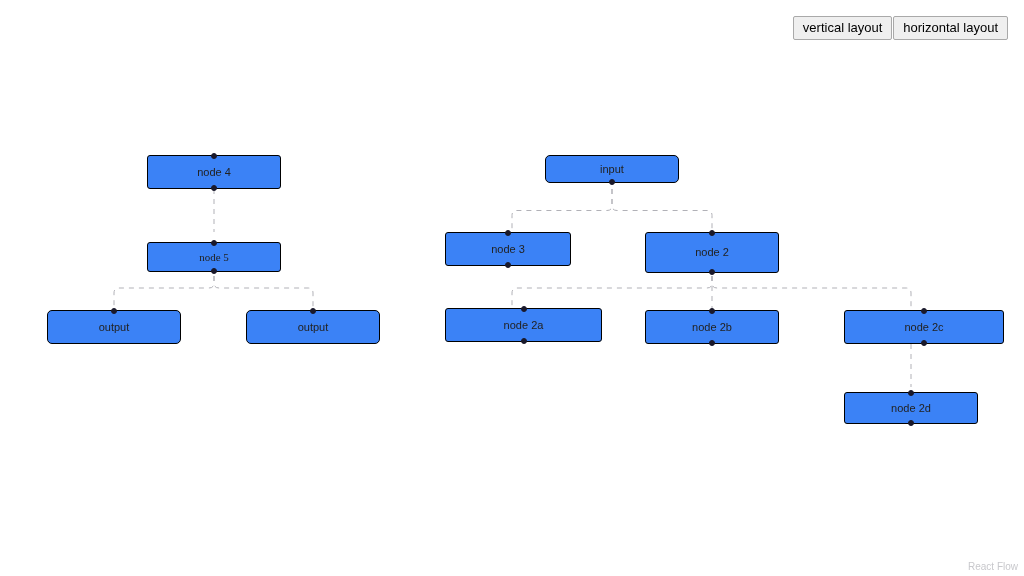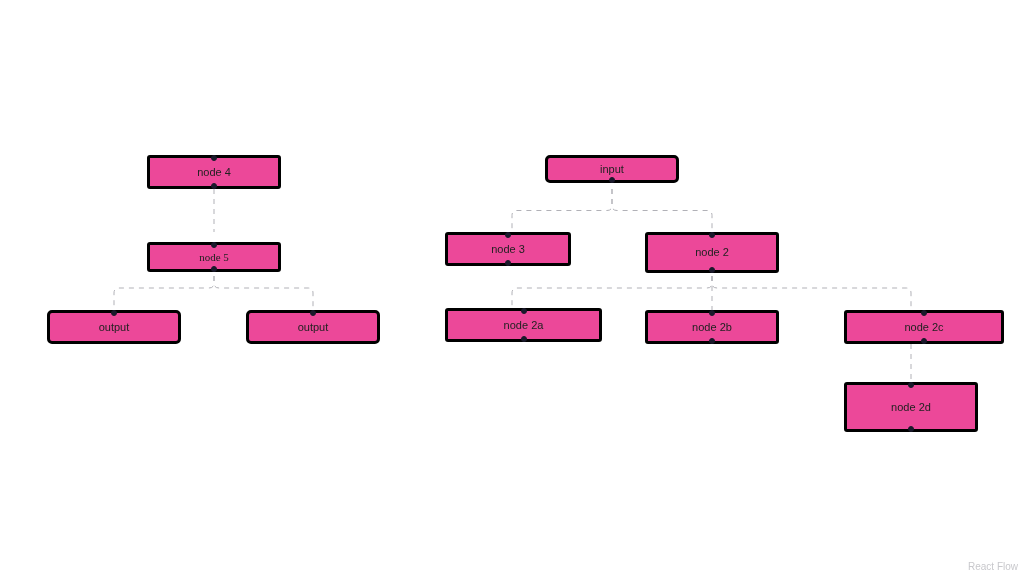--- a/index.html
+++ b/index.html
@@ -36,22 +36,22 @@
     fill: none;
     stroke: #b1b1b7;
     stroke-width: 1;
     stroke-dasharray: 5 5;
   }
 
   
   .rf-node {
     position: absolute;
     box-sizing: border-box;
-    background: #ec4899;
-    border: 3px solid #000000;
+    background: #3b82f6;
+    border: 1px solid #000000;
     border-radius: 3px;
     color: #222222;
     font-size: 11px;
     line-height: 1;
     display: flex;
     align-items: center;
     justify-content: center;
     text-align: center;
     padding: 0 10px;
     cursor: grab;
@@ -181,23 +181,27 @@
       <div class="rf-node" style="left: 645px; top: 310px; width: 134px; height: 34px;">
         <div class="rf-handle target"></div>
         <span class="label">node 2b</span>
         <div class="rf-handle source"></div>
       </div>
       <div class="rf-node" style="left: 844px; top: 310px; width: 160px; height: 34px;">
         <div class="rf-handle target"></div>
         <span class="label">node 2c</span>
         <div class="rf-handle source"></div>
       </div>
-      <div class="rf-node" style="left: 844px; top: 382px; width: 134px; height: 50px; justify-content: center;">
+      <div class="rf-node" style="left: 844px; top: 392px; width: 134px; height: 32px; justify-content: center;">
         <div class="rf-handle target"></div>
         <span class="label">node 2d</span>
         <div class="rf-handle source"></div>
       </div>
     </div>
 
+  <div id="controls-panel">
+      <button>vertical layout</button>
+      <button>horizontal layout</button>
+    </div>
 
   <a id="rf-attribution" href="#">React Flow</a>
 
 </div>
 
 </body></html>

